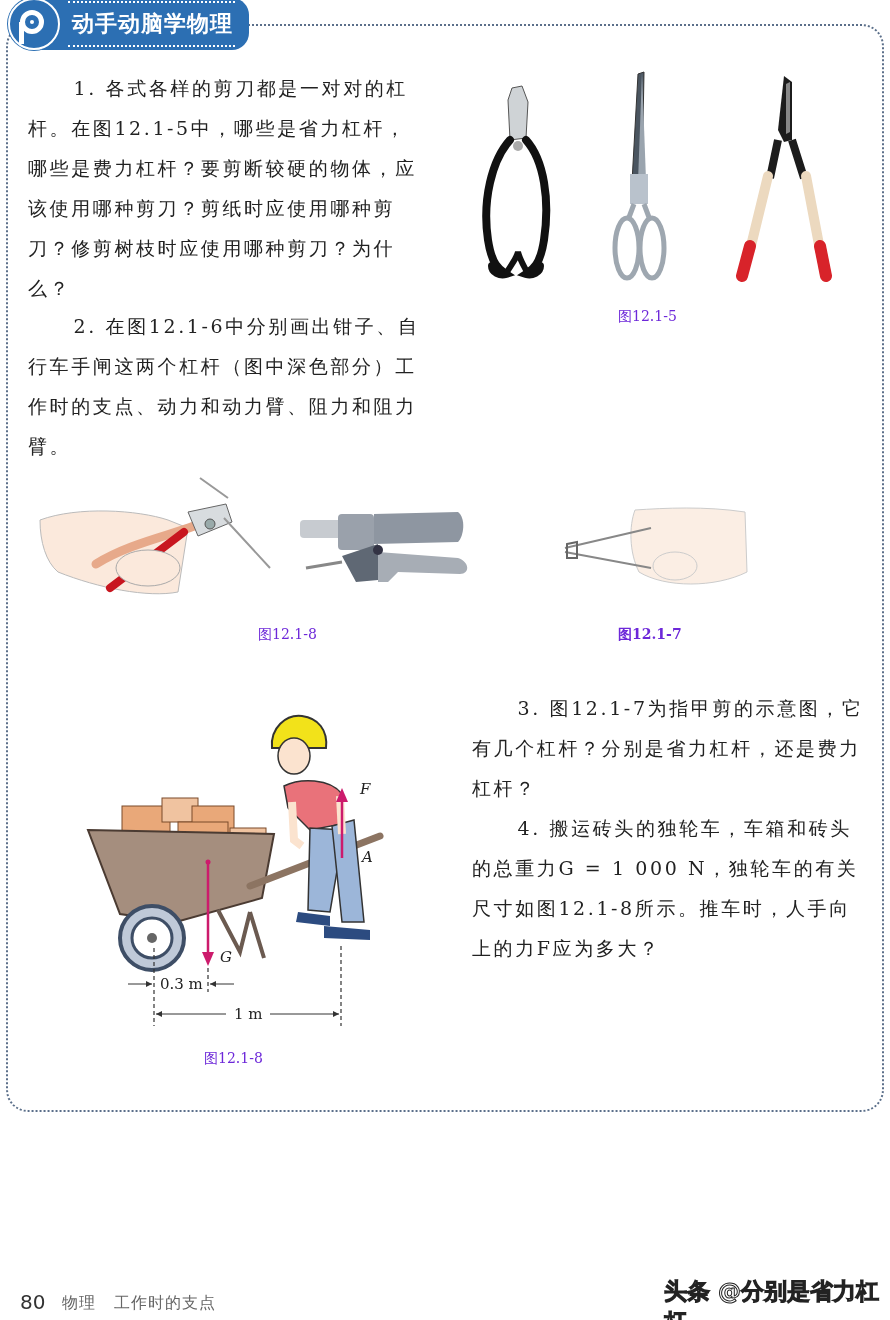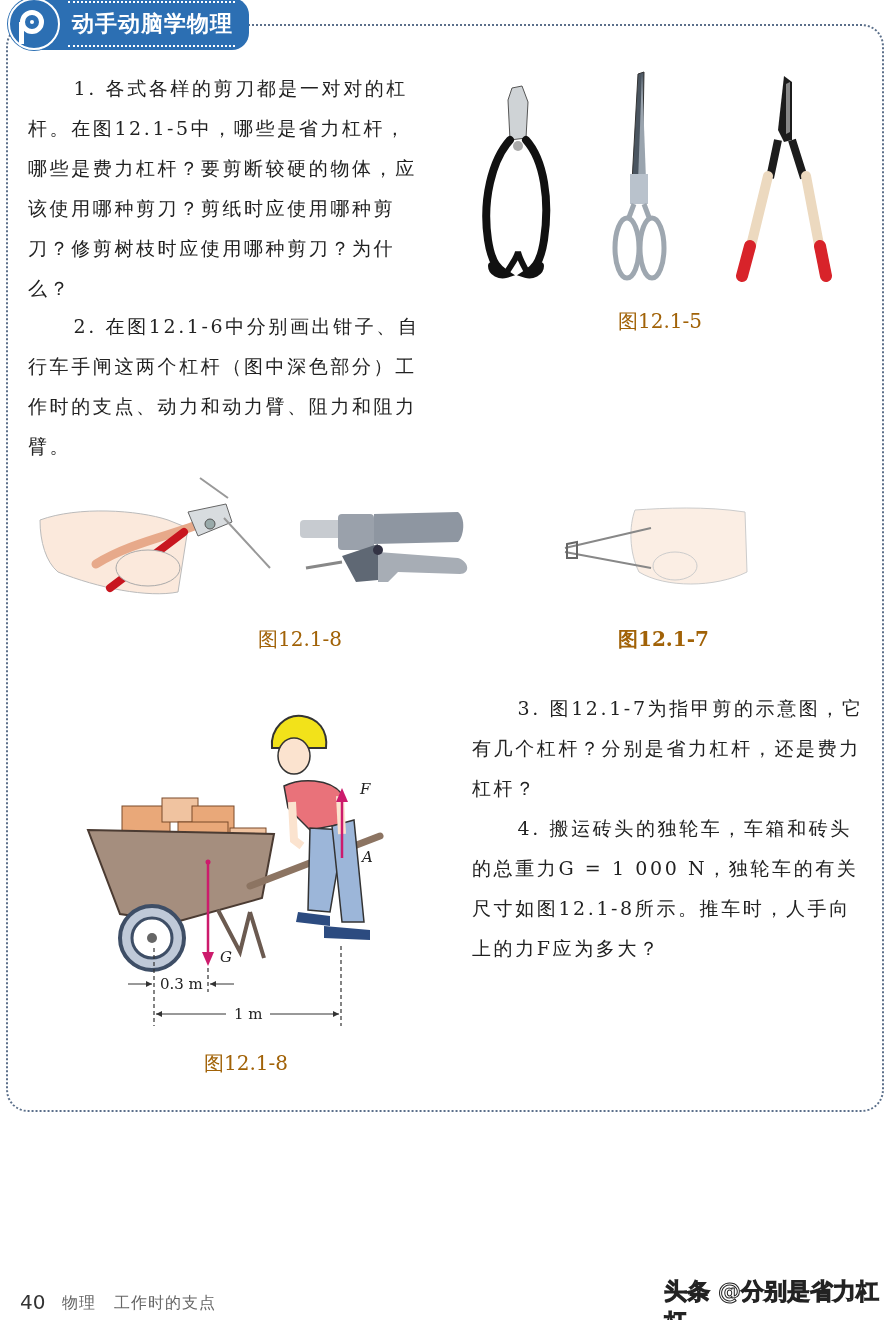--- a/index.html
+++ b/index.html
@@ -9,21 +9,21 @@
   .badge{width:48px;height:48px;border-radius:50%;background:#2c6fb3;position:relative;z-index:2;border:2px solid #fff;box-shadow:0 0 0 1px #2c6fb3;}
   .badge .ring{position:absolute;left:10px;top:10px;width:24px;height:24px;border-radius:50%;border:5px solid #fff;box-sizing:border-box;}
   .badge .ring:after{content:"";position:absolute;left:5px;top:5px;width:4px;height:4px;border-radius:50%;background:#fff;}
   .badge .stem{position:absolute;left:9px;top:22px;width:5px;height:22px;background:#fff;}
   .title-pill{margin-left:-18px;height:52px;background:#2c6fb3;border-radius:0 17px 17px 0;padding:0 16px 0 30px;display:flex;align-items:center;color:#fff;font-family:"DejaVu Sans","Liberation Sans",sans-serif;font-size:22px;font-weight:bold;letter-spacing:1px;position:relative;}
   .title-pill:before,.title-pill:after{content:"";position:absolute;left:26px;right:14px;height:0;border-top:2px dotted #fff;}
   .title-pill:before{top:3px;}
   .title-pill:after{bottom:3px;}
   .para{position:absolute;font-size:19px;line-height:40px;letter-spacing:2.6px;color:#222;}
   .para p{margin:0;text-indent:2.4em;}
-  .caption{position:absolute;font-size:20px;color:#a16207;font-family:"DejaVu Serif","Liberation Serif",serif;}
+  .caption{position:absolute;font-size:14px;color:#6d28d9;font-family:"DejaVu Serif","Liberation Serif",serif;}
   .fig{position:absolute;}
   .footer-page{position:absolute;left:20px;top:1290px;font-family:"DejaVu Sans","Liberation Sans",sans-serif;font-size:20px;color:#333;}
   .footer-book{position:absolute;left:62px;top:1293px;font-family:"DejaVu Sans","Liberation Sans",sans-serif;font-size:16px;color:#666;letter-spacing:1px;word-spacing:12px;}
   .watermark{position:absolute;left:664px;top:1276px;font-family:"DejaVu Sans","Liberation Sans",sans-serif;font-size:23px;color:#fff;-webkit-text-stroke:1px #222;font-weight:bold;letter-spacing:0px;}
   svg text{font-family:"DejaVu Serif","Liberation Serif",serif;}
 </style>
 </head>
 <body>
 
 <div class="box"></div>
@@ -170,15 +170,15 @@
 <div class="caption" style="left:204px;top:1050px;">图12.1-8</div>
 
 <div class="para" style="left:472px;top:688px;width:395px;">
   <p>3. 图12.1-7为指甲剪的示意图，它有几个杠杆？分别是省力杠杆，还是费力杠杆？</p>
 </div>
 
 <div class="para" style="left:472px;top:808px;width:395px;">
   <p>4. 搬运砖头的独轮车，车箱和砖头的总重力G = 1 000 N，独轮车的有关尺寸如图12.1-8所示。推车时，人手向上的力F应为多大？</p>
 </div>
 
-<div class="footer-page">40</div>
+<div class="footer-page">80</div>
 <div class="footer-book">物理  工作时的支点</div>
 <div class="watermark">头条 @分别是省力杠杆</div>
 
 </body></html>

